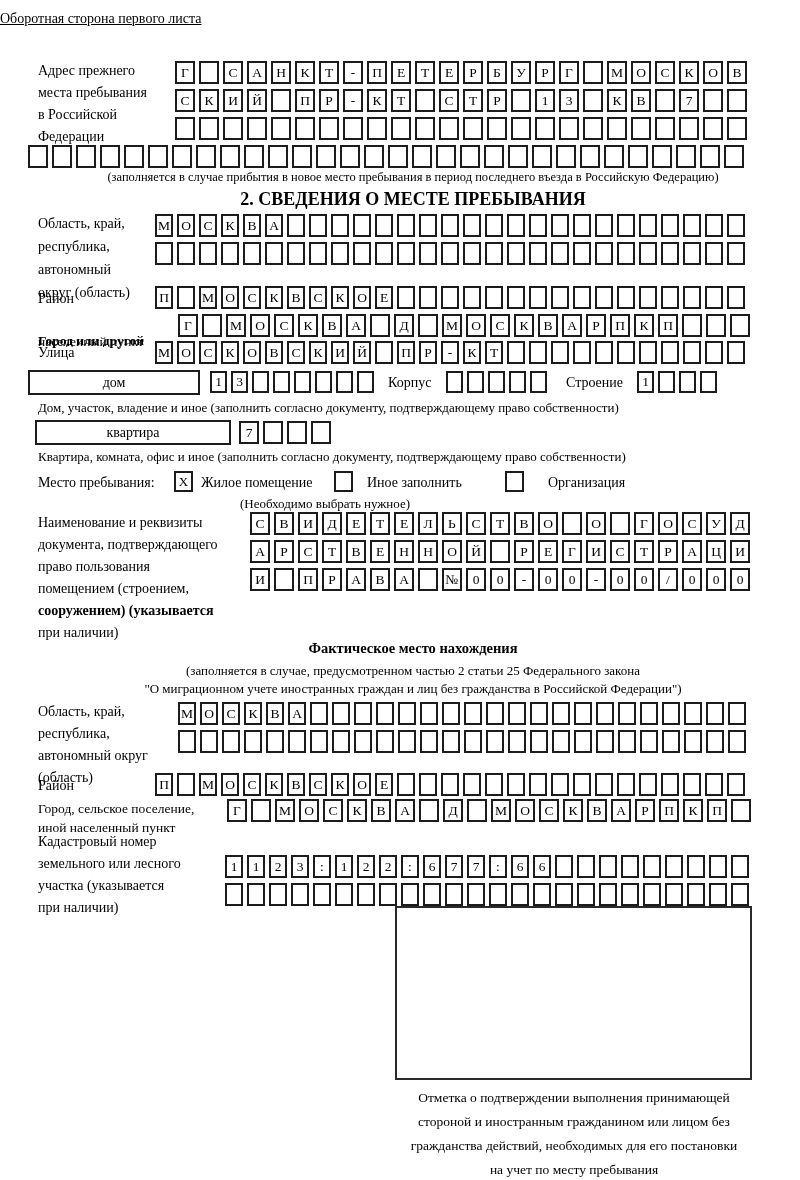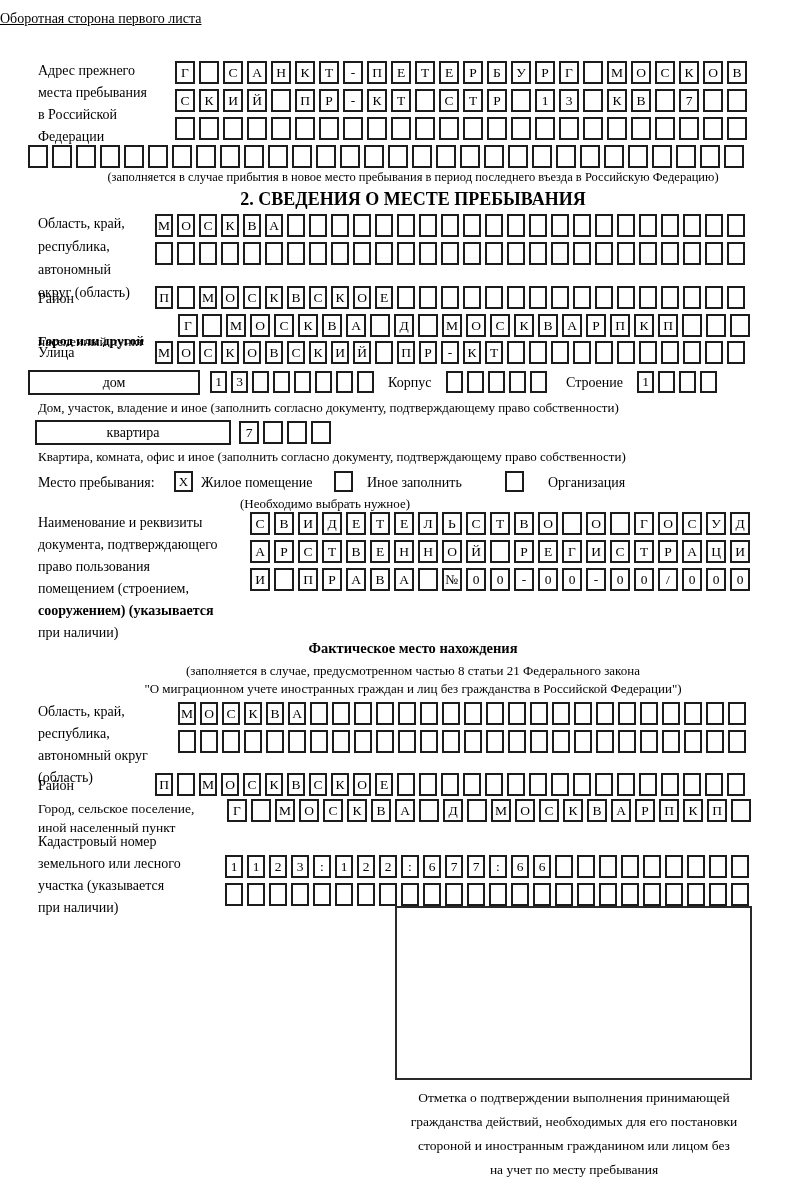--- a/index.html
+++ b/index.html
@@ -440,21 +440,21 @@
       <span class="cell">-</span>
       <span class="cell">0</span>
       <span class="cell">0</span>
       <span class="cell">/</span>
       <span class="cell">0</span>
       <span class="cell">0</span>
       <span class="cell">0</span>
     </div>
 
   <div class="abs bold center" style="top:640px; font-size:14.5px;">Фактическое место нахождения</div>
-  <div class="abs cap13 center" style="top:663px;">(заполняется в случае, предусмотренном частью 8 статьи 21 Федерального закона</div>
+  <div class="abs cap13 center" style="top:663px;">(заполняется в случае, предусмотренном частью 2 статьи 25 Федерального закона</div>
   <div class="abs cap13 center" style="top:681px;">"О миграционном учете иностранных граждан и лиц без гражданства в Российской Федерации")</div>
 
   <div class="abs lbl" style="left:38px; top:701px;">Область, край,</div>
   <div class="abs lbl" style="left:38px; top:723px;">республика,</div>
   <div class="abs lbl" style="left:38px; top:745px;">автономный округ</div>
   <div class="abs lbl" style="left:38px; top:767px;">(область)</div>
   <div class="cellrow tight" style="left:178px; top:702px;">
       <span class="cell">М</span>
       <span class="cell">О</span>
       <span class="cell">С</span>
@@ -622,18 +622,18 @@
       <span class="cell"></span>
       <span class="cell"></span>
       <span class="cell"></span>
       <span class="cell"></span>
       <span class="cell"></span>
     </div>
 
   <div class="bigbox" style="left:395px; top:906px; width:357px; height:174px;"></div>
   <div class="stamp-text" style="left:385px; top:1086px; width:378px;">
     <div>Отметка о подтверждении выполнения принимающей</div>
+    <div>стороной и иностранным гражданином или лицом без</div>
     <div>гражданства действий, необходимых для его постановки</div>
-    <div>стороной и иностранным гражданином или лицом без</div>
     <div>на учет по месту пребывания</div>
   </div>
 
 </div>
 
 </body></html>

